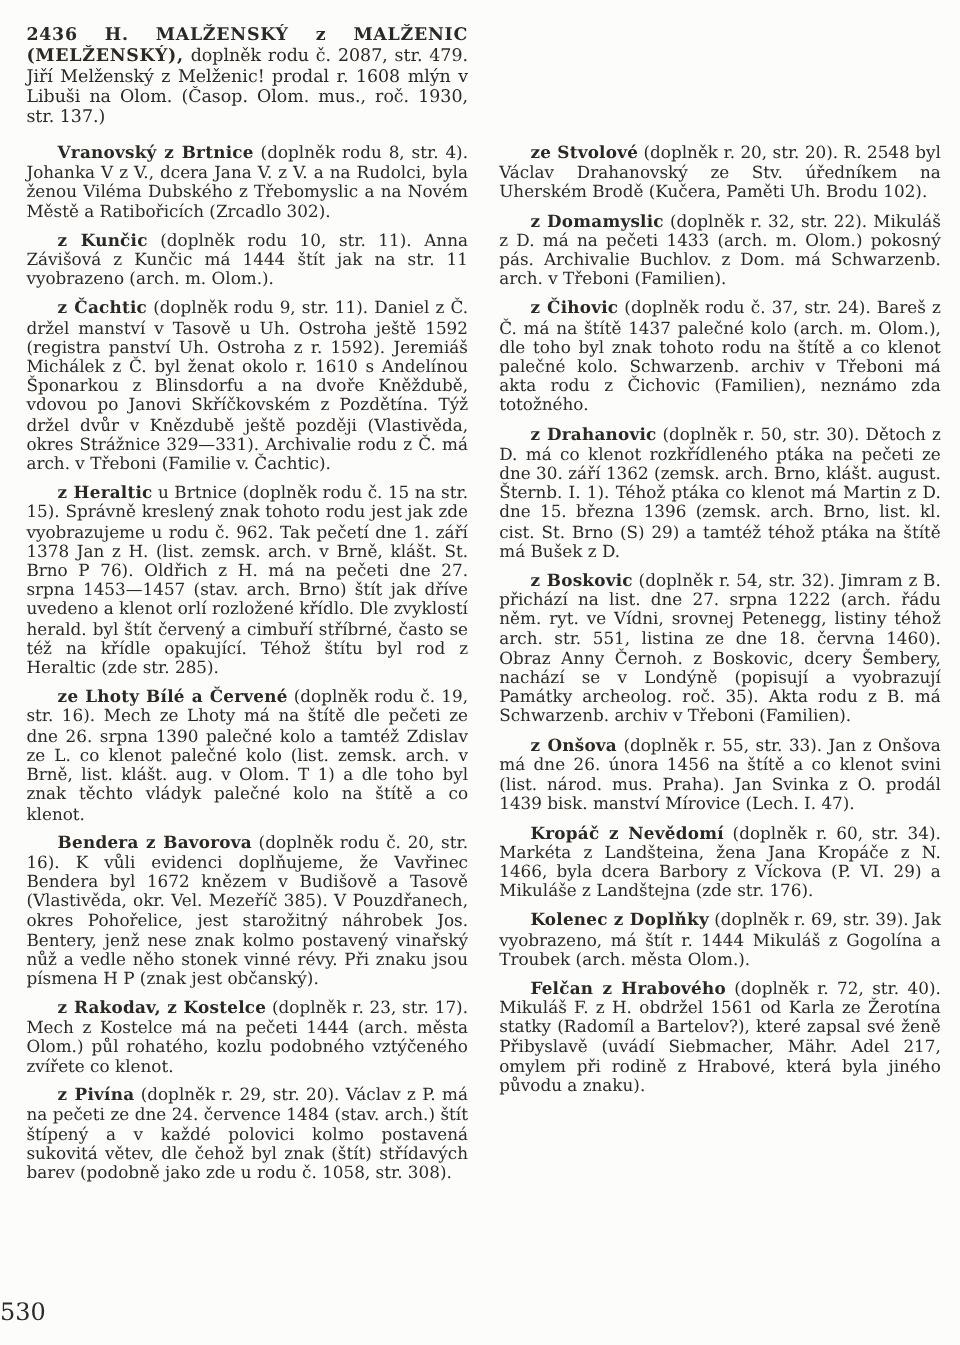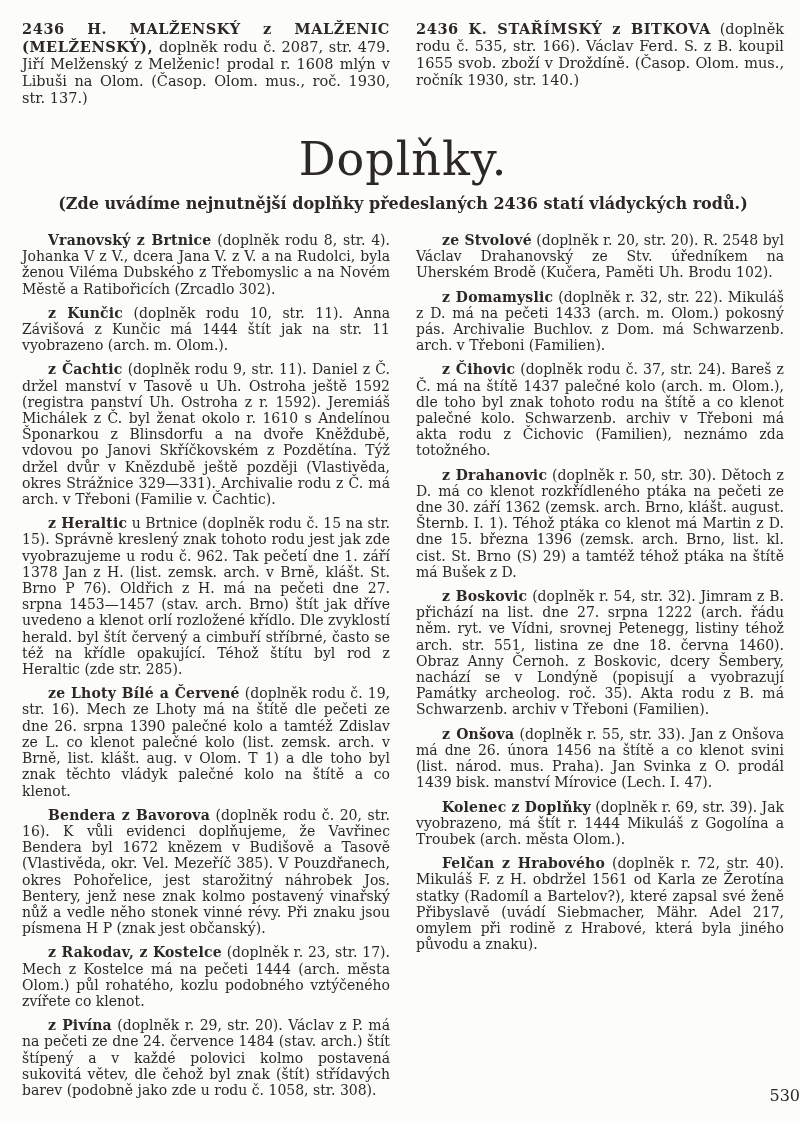--- a/index.html
+++ b/index.html
@@ -69,61 +69,57 @@
     text-indent: 26px;
   }
   p.entry b {
     letter-spacing: 0.2px;
   }
   .page-number {
     position: absolute;
     left: 0;
     right: 0;
     bottom: 16px;
-    text-align: right;
-    font-size: 16px;
+    text-align: left;
+    font-size: 20px;
   }
 </style>
 </head>
 <body>
 
 <div class="sheet">
 
   <div class="two-col">
     <div class="col">
         <p class="top-entry"><b>2436 H. MALŽENSKÝ z MALŽENIC (MELŽENSKÝ),</b><span> doplněk rodu č. 2087, str. 479. Jiří Melženský z Melženic! prodal r. 1608 mlýn v Libuši na Olom. (Časop. Olom. mus., roč. 1930, str. 137.)</span></p>
       </div>
     <div class="col">
-        <p class="top-entry"><b>2436 K. STAŘÍMSKÝ z BITKOVA</b><span> (doplněk rodu č. 535, str. 166). Václav Ferd. S. z B. koupil 1655 svob. zboží v Droždíně. (Časop. Olom. mus., ročník 1930, str. 140.)</span></p>
       </div>
   </div>
 
-  <div class="heading-block">
-    <h1 class="page-title">Doplňky.</h1>
-    <div class="page-subtitle">(Zde uvádíme nejnutnější doplňky předeslaných 2436 statí vládyckých rodů.)</div>
-  </div>
 
   <div class="two-col">
     <div class="col">
         <p class="entry"><b>Vranovský z Brtnice</b><span> (doplněk rodu 8, str. 4). Johanka V z V., dcera Jana V. z V. a na Rudolci, byla ženou Viléma Dubského z Třebomyslic a na Novém Městě a Ratibořicích (Zrcadlo 302).</span></p>
         <p class="entry"><b>z Kunčic</b><span> (doplněk rodu 10, str. 11). Anna Závišová z Kunčic má 1444 štít jak na str. 11 vyobrazeno (arch. m. Olom.).</span></p>
         <p class="entry"><b>z Čachtic</b><span> (doplněk rodu 9, str. 11). Daniel z Č. držel manství v Tasově u Uh. Ostroha ještě 1592 (registra panství Uh. Ostroha z r. 1592). Jeremiáš Michálek z Č. byl ženat okolo r. 1610 s Andelínou Šponarkou z Blinsdorfu a na dvoře Kněždubě, vdovou po Janovi Skříčkovském z Pozdětína. Týž držel dvůr v Knězdubě ještě později (Vlastivěda, okres Strážnice 329—331). Archivalie rodu z Č. má arch. v Třeboni (Familie v. Čachtic).</span></p>
         <p class="entry"><b>z Heraltic</b><span> u Brtnice (doplněk rodu č. 15 na str. 15). Správně kreslený znak tohoto rodu jest jak zde vyobrazujeme u rodu č. 962. Tak pečetí dne 1. září 1378 Jan z H. (list. zemsk. arch. v Brně, klášt. St. Brno P 76). Oldřich z H. má na pečeti dne 27. srpna 1453—1457 (stav. arch. Brno) štít jak dříve uvedeno a klenot orlí rozložené křídlo. Dle zvyklostí herald. byl štít červený a cimbuří stříbrné, často se též na křídle opakující. Téhož štítu byl rod z Heraltic (zde str. 285).</span></p>
         <p class="entry"><b>ze Lhoty Bílé a Červené</b><span> (doplněk rodu č. 19, str. 16). Mech ze Lhoty má na štítě dle pečeti ze dne 26. srpna 1390 palečné kolo a tamtéž Zdislav ze L. co klenot palečné kolo (list. zemsk. arch. v Brně, list. klášt. aug. v Olom. T 1) a dle toho byl znak těchto vládyk palečné kolo na štítě a co klenot.</span></p>
         <p class="entry"><b>Bendera z Bavorova</b><span> (doplněk rodu č. 20, str. 16). K vůli evidenci doplňujeme, že Vavřinec Bendera byl 1672 knězem v Budišově a Tasově (Vlastivěda, okr. Vel. Mezeříč 385). V Pouzdřanech, okres Pohořelice, jest starožitný náhrobek Jos. Bentery, jenž nese znak kolmo postavený vinařský nůž a vedle něho stonek vinné révy. Při znaku jsou písmena H P (znak jest občanský).</span></p>
         <p class="entry"><b>z Rakodav, z Kostelce</b><span> (doplněk r. 23, str. 17). Mech z Kostelce má na pečeti 1444 (arch. města Olom.) půl rohatého, kozlu podobného vztýčeného zvířete co klenot.</span></p>
         <p class="entry"><b>z Pivína</b><span> (doplněk r. 29, str. 20). Václav z P. má na pečeti ze dne 24. července 1484 (stav. arch.) štít štípený a v každé polovici kolmo postavená sukovitá větev, dle čehož byl znak (štít) střídavých barev (podobně jako zde u rodu č. 1058, str. 308).</span></p>
       </div>
     <div class="col">
         <p class="entry"><b>ze Stvolové</b><span> (doplněk r. 20, str. 20). R. 2548 byl Václav Drahanovský ze Stv. úředníkem na Uherském Brodě (Kučera, Paměti Uh. Brodu 102).</span></p>
         <p class="entry"><b>z Domamyslic</b><span> (doplněk r. 32, str. 22). Mikuláš z D. má na pečeti 1433 (arch. m. Olom.) pokosný pás. Archivalie Buchlov. z Dom. má Schwarzenb. arch. v Třeboni (Familien).</span></p>
         <p class="entry"><b>z Čihovic</b><span> (doplněk rodu č. 37, str. 24). Bareš z Č. má na štítě 1437 palečné kolo (arch. m. Olom.), dle toho byl znak tohoto rodu na štítě a co klenot palečné kolo. Schwarzenb. archiv v Třeboni má akta rodu z Čichovic (Familien), neznámo zda totožného.</span></p>
         <p class="entry"><b>z Drahanovic</b><span> (doplněk r. 50, str. 30). Dětoch z D. má co klenot rozkřídleného ptáka na pečeti ze dne 30. září 1362 (zemsk. arch. Brno, klášt. august. Šternb. I. 1). Téhož ptáka co klenot má Martin z D. dne 15. března 1396 (zemsk. arch. Brno, list. kl. cist. St. Brno (S) 29) a tamtéž téhož ptáka na štítě má Bušek z D.</span></p>
         <p class="entry"><b>z Boskovic</b><span> (doplněk r. 54, str. 32). Jimram z B. přichází na list. dne 27. srpna 1222 (arch. řádu něm. ryt. ve Vídni, srovnej Petenegg, listiny téhož arch. str. 551, listina ze dne 18. června 1460). Obraz Anny Černoh. z Boskovic, dcery Šembery, nachází se v Londýně (popisují a vyobrazují Památky archeolog. roč. 35). Akta rodu z B. má Schwarzenb. archiv v Třeboni (Familien).</span></p>
         <p class="entry"><b>z Onšova</b><span> (doplněk r. 55, str. 33). Jan z Onšova má dne 26. února 1456 na štítě a co klenot svini (list. národ. mus. Praha). Jan Svinka z O. prodál 1439 bisk. manství Mírovice (Lech. I. 47).</span></p>
+        <p class="entry"><b>Kropáč z Nevědomí</b><span> (doplněk r. 60, str. 34). Markéta z Landšteina, žena Jana Kropáče z N. 1466, byla dcera Barbory z Víckova (P. VI. 29) a Mikuláše z Landštejna (zde str. 176).</span></p>
         <p class="entry"><b>Kolenec z Doplňky</b><span> (doplněk r. 69, str. 39). Jak vyobrazeno, má štít r. 1444 Mikuláš z Gogolína a Troubek (arch. města Olom.).</span></p>
         <p class="entry"><b>Felčan z Hrabového</b><span> (doplněk r. 72, str. 40). Mikuláš F. z H. obdržel 1561 od Karla ze Žerotína statky (Radomíl a Bartelov?), které zapsal své ženě Přibyslavě (uvádí Siebmacher, Mähr. Adel 217, omylem při rodině z Hrabové, která byla jiného původu a znaku).</span></p>
       </div>
   </div>
 
   <div class="page-number">530</div>
 
 </div>
 
 </body></html>

